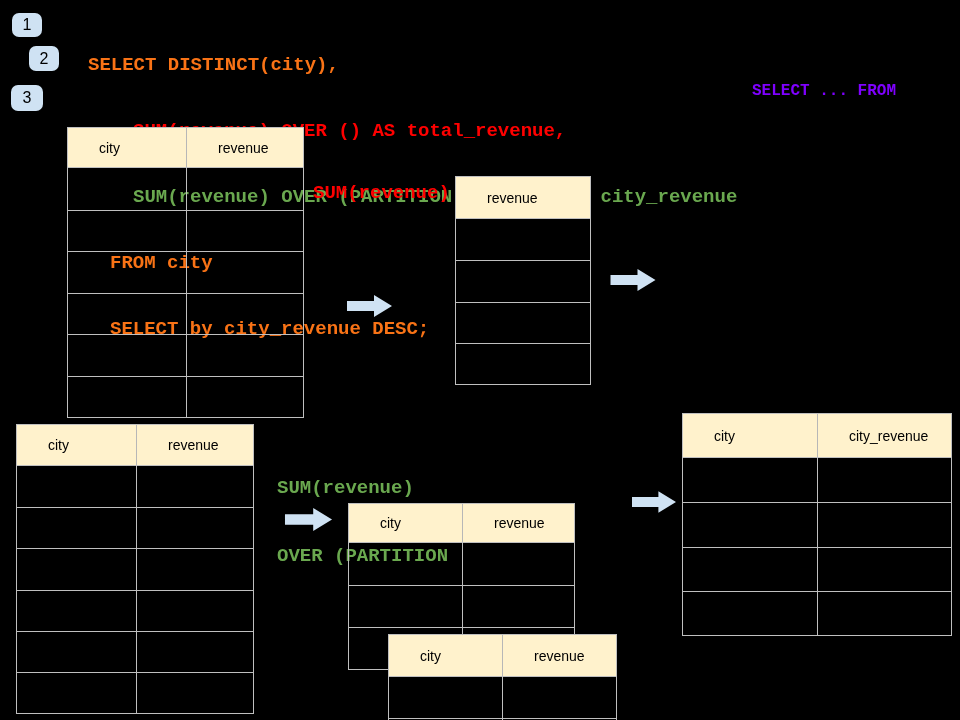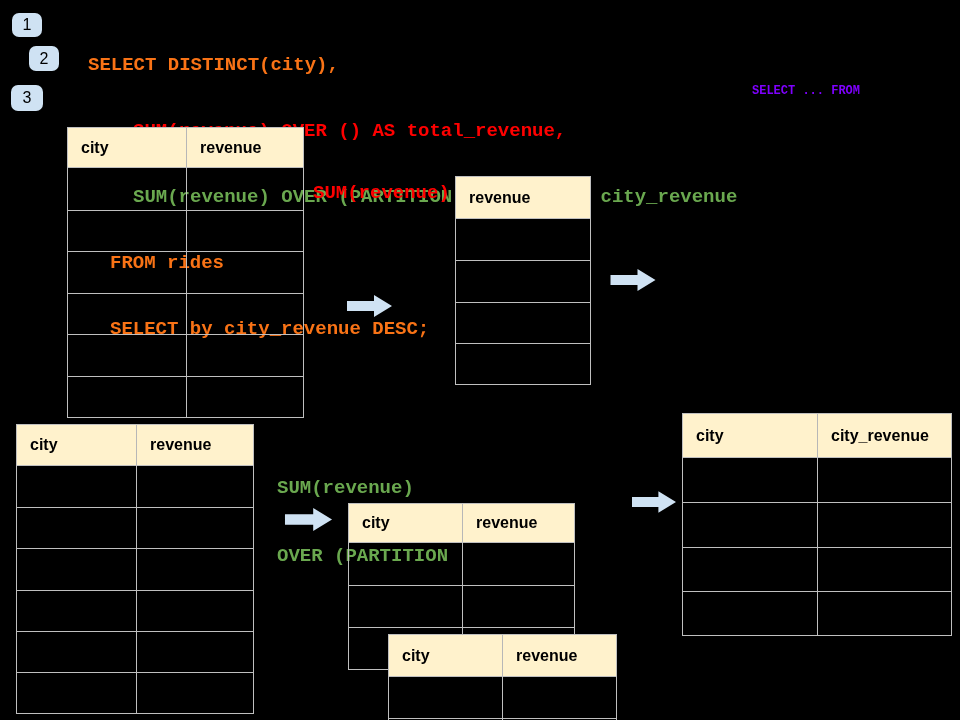--- a/index.html
+++ b/index.html
@@ -17,31 +17,31 @@
   .code{position:absolute;left:88px;top:10px;font-family:"Liberation Mono",monospace;
         font-weight:bold;font-size:19px;line-height:22px;white-space:pre;}
   .ln{height:22px;}
   .ind1{padding-left:22px;}
   .ind2{padding-left:45px;}
   .purple{color:#f97316;}
   .red{color:#ff0000;}
   .green{color:#6aa84f;}
   
   .sidenote{position:absolute;left:752px;top:34px;font-family:"Liberation Mono",monospace;
-        font-weight:bold;font-size:12px;line-height:23px;color:#7f00ff;white-space:pre;}
+        font-weight:bold;font-size:16px;line-height:23px;color:#7f00ff;white-space:pre;}
   
   .fnlabel{position:absolute;font-family:"Liberation Mono",monospace;font-weight:bold;
         font-size:19px;white-space:pre;}
   .lbl-total{left:313px;top:136px;line-height:23px;color:#ff0000;}
   .lbl-part{left:277px;top:432px;line-height:22.5px;color:#6aa84f;}
   
   .tbl{position:absolute;border:1px solid #bfbfbf;box-sizing:border-box;background:transparent;}
   .thead{display:flex;background:#fff2cc;border-bottom:1px solid #bfbfbf;box-sizing:border-box;}
-  .th{display:flex;align-items:center;padding-left:13px;color:#000;font-size:16px;
-      box-sizing:border-box;flex:1;font-weight:bold;}
+  .th{display:flex;align-items:center;padding-left:31px;color:#000;font-size:14px;
+      box-sizing:border-box;flex:1;}
   .th.c1{flex:none;border-right:1px solid #b7b7b7;}
   .trow{display:flex;box-sizing:border-box;}
   .trow + .trow{border-top:1px solid #bfbfbf;}
   .thead + .trow{border-top:none;}
   .td{box-sizing:border-box;flex:1;}
   .td.c1{flex:none;border-right:1px solid #bfbfbf;}
   .front{z-index:2;}
   
   .arrow{position:absolute;line-height:0;}
   .arrow svg{display:block;}
@@ -52,21 +52,21 @@
 <div class="stage">
 
   <div class="badge" style="left:12px;top:13px;width:30px;height:24px;">1</div>
   <div class="badge" style="left:29px;top:46px;width:30px;height:25px;">2</div>
   <div class="badge" style="left:11px;top:85px;width:32px;height:26px;">3</div>
 
   <div class="code">
     <div class="ln purple">SELECT DISTINCT(city),</div>
     <div class="ln red ind2">SUM(revenue) OVER () AS total_revenue,</div>
     <div class="ln green ind2">SUM(revenue) OVER (PARTITION BY city) as city_revenue</div>
-    <div class="ln purple ind1">FROM rides</div>
+    <div class="ln purple ind1">FROM city</div>
     <div class="ln purple ind1">SELECT by city_revenue DESC;</div>
   </div>
 
   <div class="sidenote">
     <div>SELECT ... FROM</div>
   </div>
 
   <div class="fnlabel lbl-total">
     <div>SUM(revenue)</div>
   </div>

